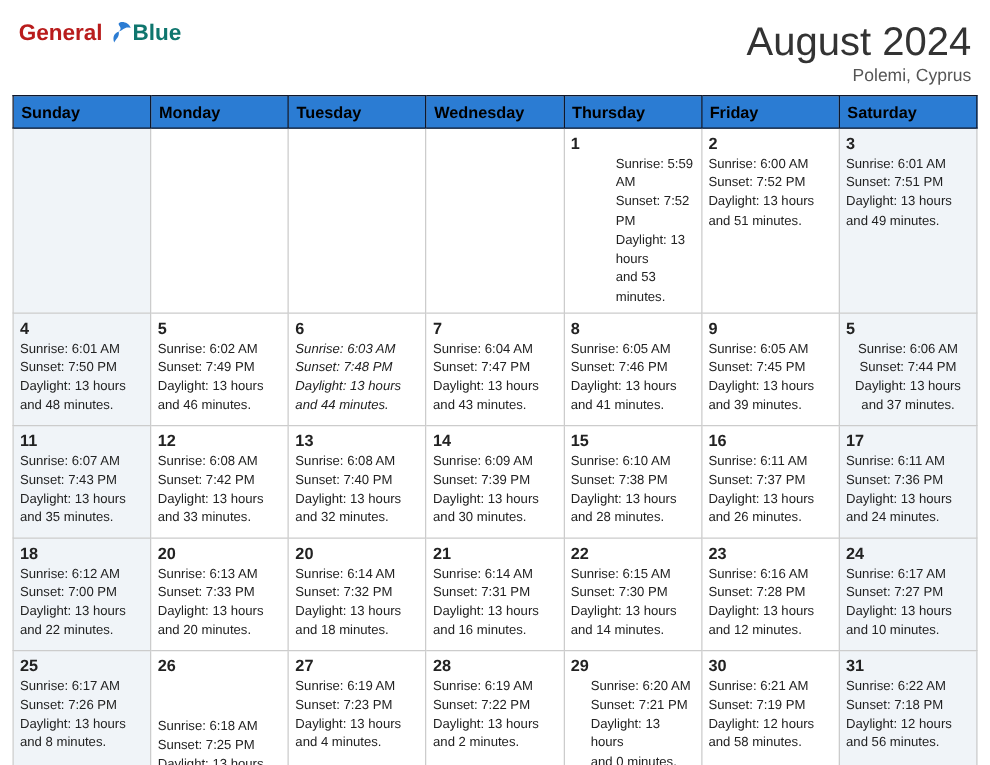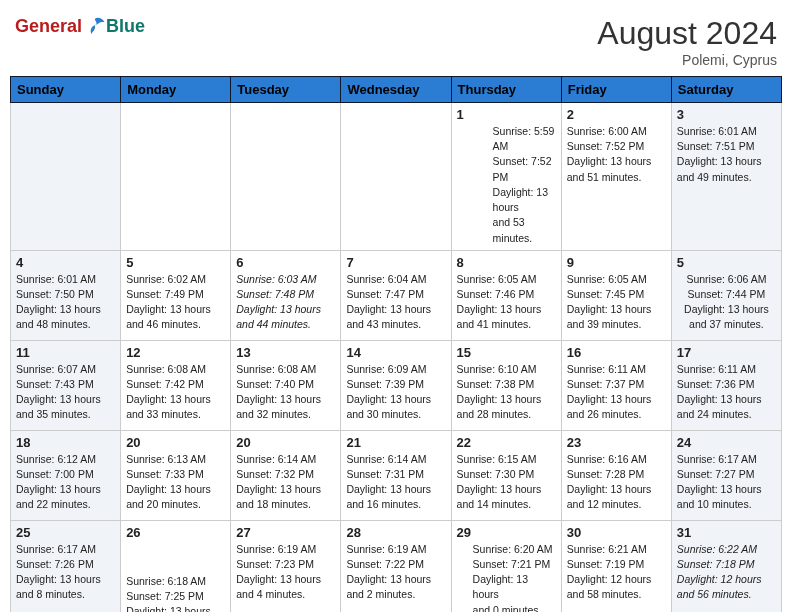--- a/index.html
+++ b/index.html
@@ -334,20 +334,20 @@
         </td>
         <td>
           <div class="day-num">30</div>
           <div class="day-info" style="white-space: pre-line;">Sunrise: 6:21 AM
 Sunset: 7:19 PM
 Daylight: 12 hours
 and 58 minutes.</div>
         </td>
         <td class="weekend">
           <div class="day-num">31</div>
-          <div class="day-info" style="white-space: pre-line; font-style: italic;">Sunrise: 6:22 AM
+          <div class="day-info" style="white-space: pre-line;">Sunrise: 6:22 AM
 Sunset: 7:18 PM
 Daylight: 12 hours
 and 56 minutes.</div>
         </td>
       </tr>
     </tbody>
 </table>
 
 </body></html>

